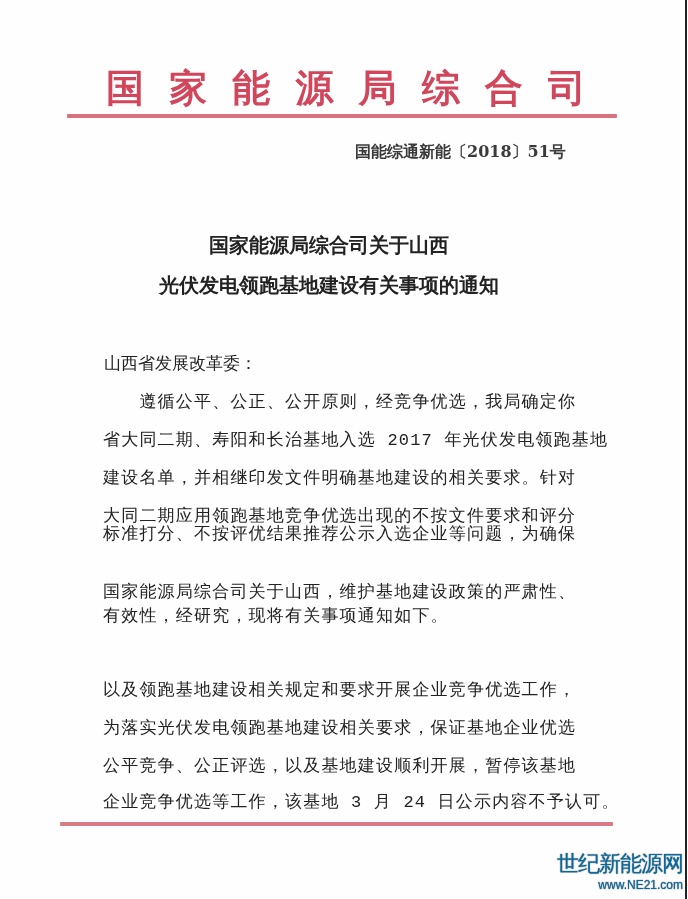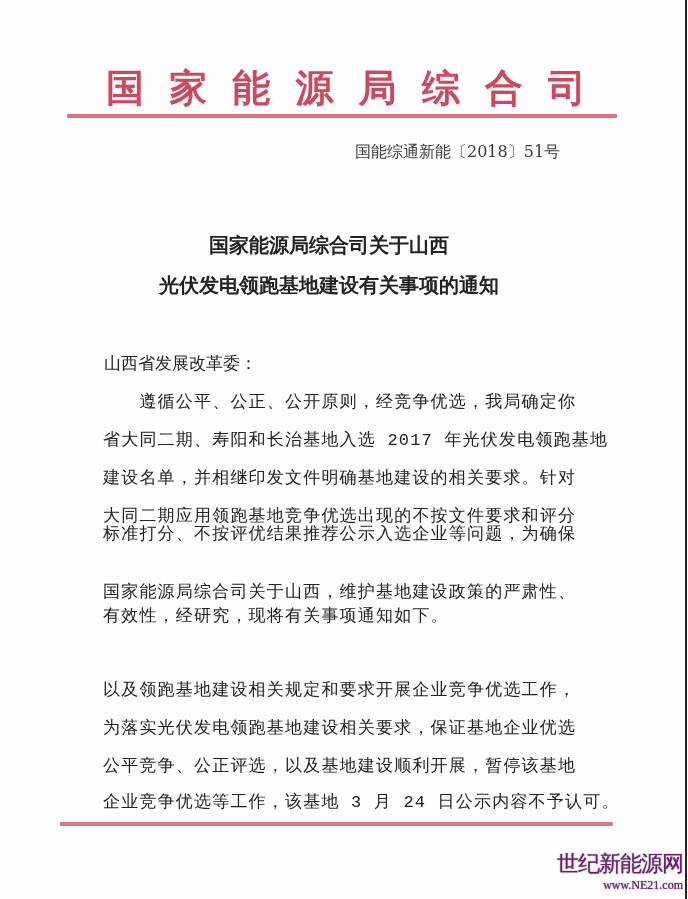--- a/index.html
+++ b/index.html
@@ -15,38 +15,38 @@
       position: absolute; left: 60px; top: 60px; width: 560px; height: 56px;
       display: flex; justify-content: space-between; align-items: center;
       padding: 0 34px 0 46px; box-sizing: border-box;
       color: #d2465c; font-size: 38px; font-weight: bold;
       font-family: "DejaVu Serif", serif; letter-spacing: 0;
     }
     .masthead span { display: inline-block; }
     .rule-top { position: absolute; left: 67px; top: 114px; width: 550px; height: 4px; background: #d9727f; border-radius: 1px; }
     .rule-bottom { position: absolute; left: 60px; top: 822px; width: 553px; height: 4px; background: #d87a86; border-radius: 1px; }
     .doc-number {
-      position: absolute; left: 355px; top: 142px; font-size: 16px; color: #3a3a3a; white-space: nowrap;
+      position: absolute; left: 355px; top: 142px; font-size: 16px; color: #3a3a3a; white-space: nowrap; font-weight: bold;
     }
     .title {
       position: absolute; left: 0; width: 688px; text-align: center; font-size: 20px; font-weight: bold; color: #222;
       font-family: "DejaVu Sans", sans-serif;
     }
     .t1 { top: 232px; left: -15px; }
     .t2 { top: 272px; left: -15px; }
     .addressee { position: absolute; left: 104px; top: 352px; font-size: 17px; color: #222; }
     .body-line {
       position: absolute; left: 103px; font-size: 17px; color: #222; white-space: nowrap;
       letter-spacing: 1.2px;
       font-family: Liberation Mono, monospace;
     }
     .watermark {
-      position: absolute; left: 535px; top: 852px; width: 148px; color: #701a75;
+      position: absolute; left: 535px; top: 852px; width: 148px; color: #0369a1;
       text-shadow: 0 0 1px #999, 0 0 1px #999, 0 0 1px #999;
-      font-family: Liberation Serif, serif; text-align: right;
+      font-family: Liberation Sans, sans-serif; text-align: right;
     }
     .wm-cn { font-size: 22px; letter-spacing: -1px; line-height: 24px; }
     .wm-url { font-size: 12px; line-height: 18px; }
   </style>
 </head>
 <body>
 
 <div class="page">
   <div class="masthead">
     <span>国</span>

